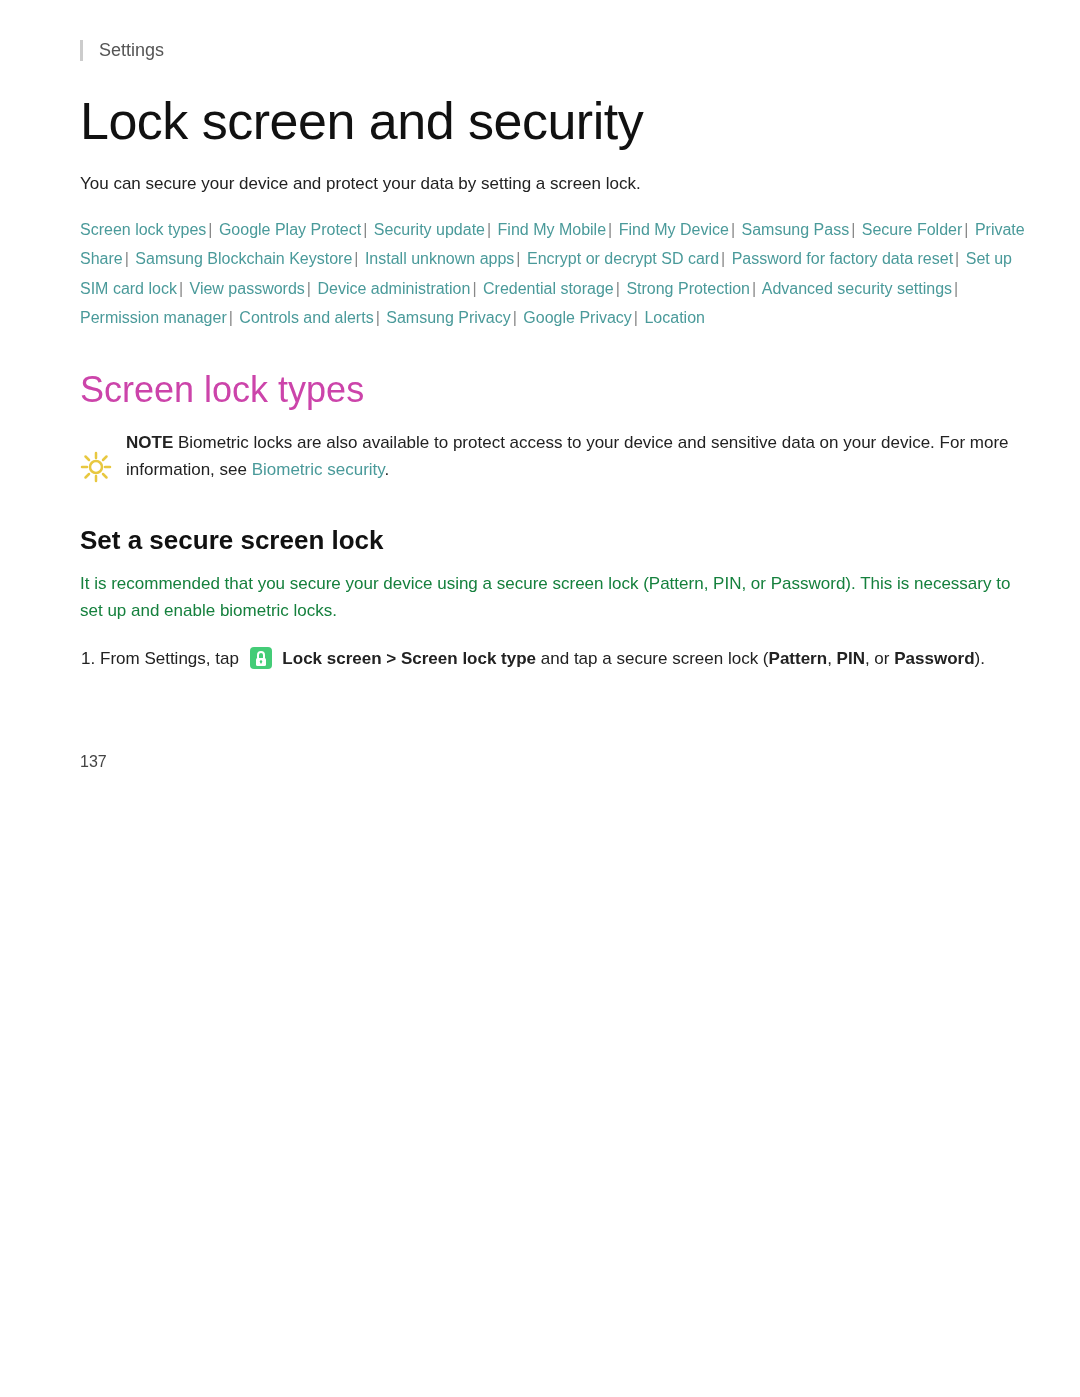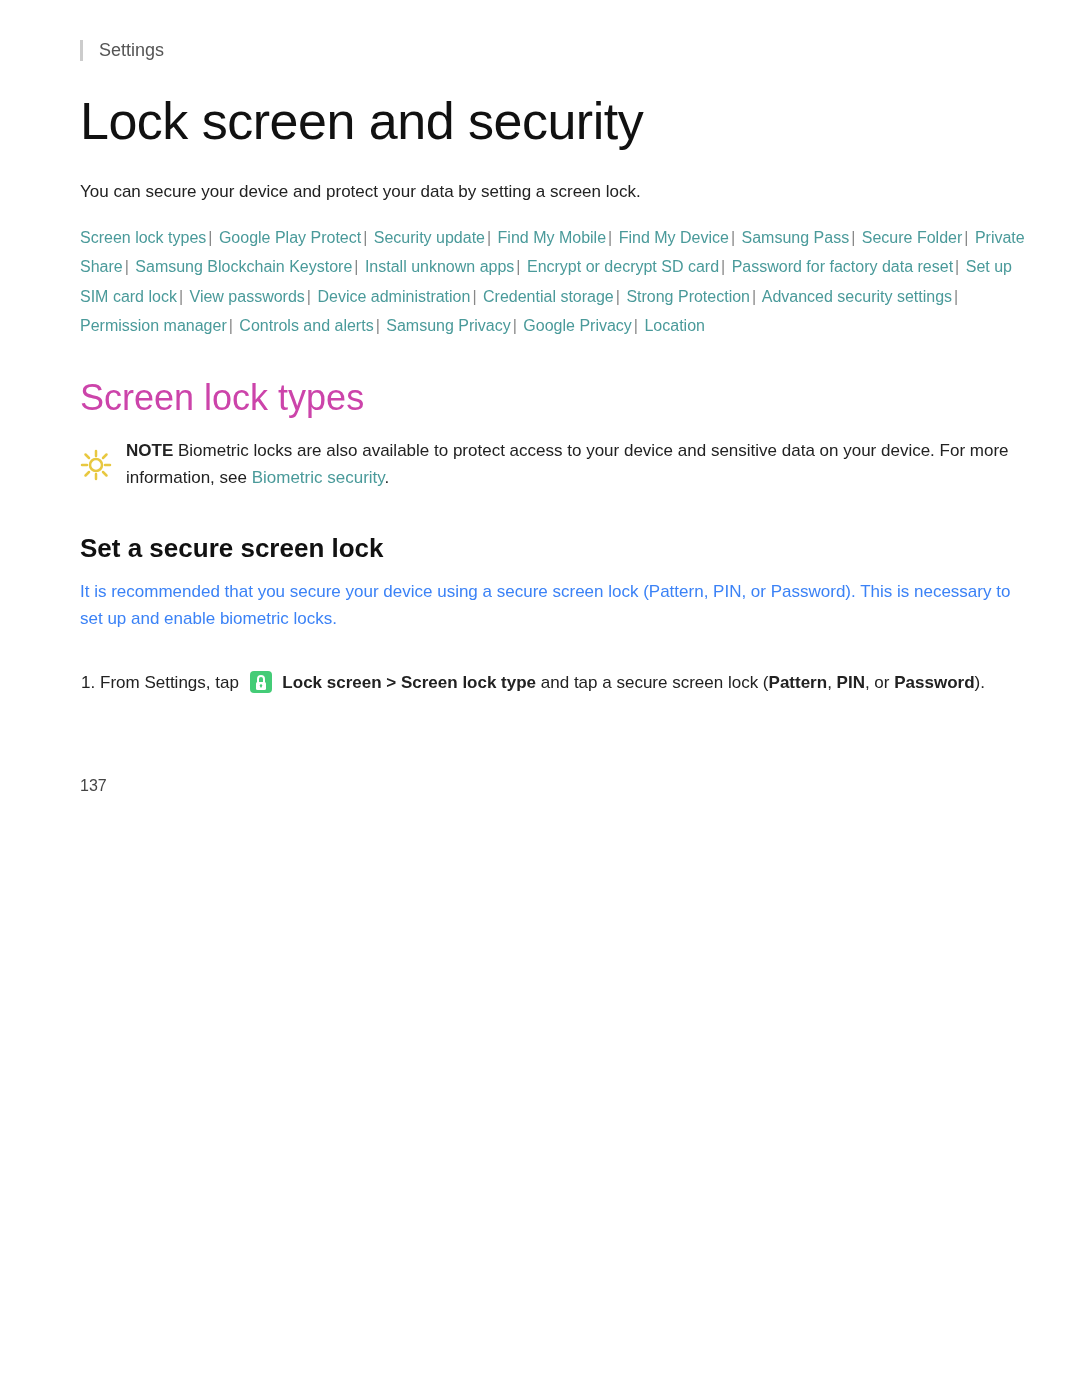--- a/index.html
+++ b/index.html
@@ -31,21 +31,21 @@
       font-family: Arial, sans-serif;
       font-size: 18px;
       color: #555555;
     }
 
     .page-title {
       font-family: Arial, sans-serif;
       font-size: 52px;
       font-weight: 300;
       color: #111111;
-      margin-bottom: 28px;
+      margin-bottom: 20px;
       margin-top: 10px;
       letter-spacing: -0.5px;
     }
 
     .intro-text {
       font-family: Arial, sans-serif;
       font-size: 17px;
       color: #222222;
       margin-bottom: 18px;
       line-height: 1.5;
@@ -80,21 +80,21 @@
     .section-description {
       font-family: Arial, sans-serif;
       font-size: 17px;
       color: #222222;
       line-height: 1.6;
       margin-bottom: 24px;
     }
 
     .note-box {
       display: flex;
-      align-items: center;
+      align-items: flex-end;
       gap: 14px;
       margin-bottom: 26px;
     }
 
     .note-icon {
       flex-shrink: 0;
       width: 32px;
       height: 32px;
       margin-top: 2px;
     }
@@ -125,23 +125,23 @@
       font-size: 26px;
       font-weight: 600;
       color: #111111;
       margin-bottom: 14px;
       margin-top: 42px;
     }
 
     .subsection-description {
       font-family: Arial, sans-serif;
       font-size: 17px;
-      color: #3b82f6;
+      color: #15803d;
       line-height: 1.6;
-      margin-bottom: 36px;
+      margin-bottom: 20px;
     }
 
     .steps-list {
       margin-left: 20px;
     }
 
     .step-item {
       font-family: Arial, sans-serif;
       font-size: 17px;
       color: #222222;

